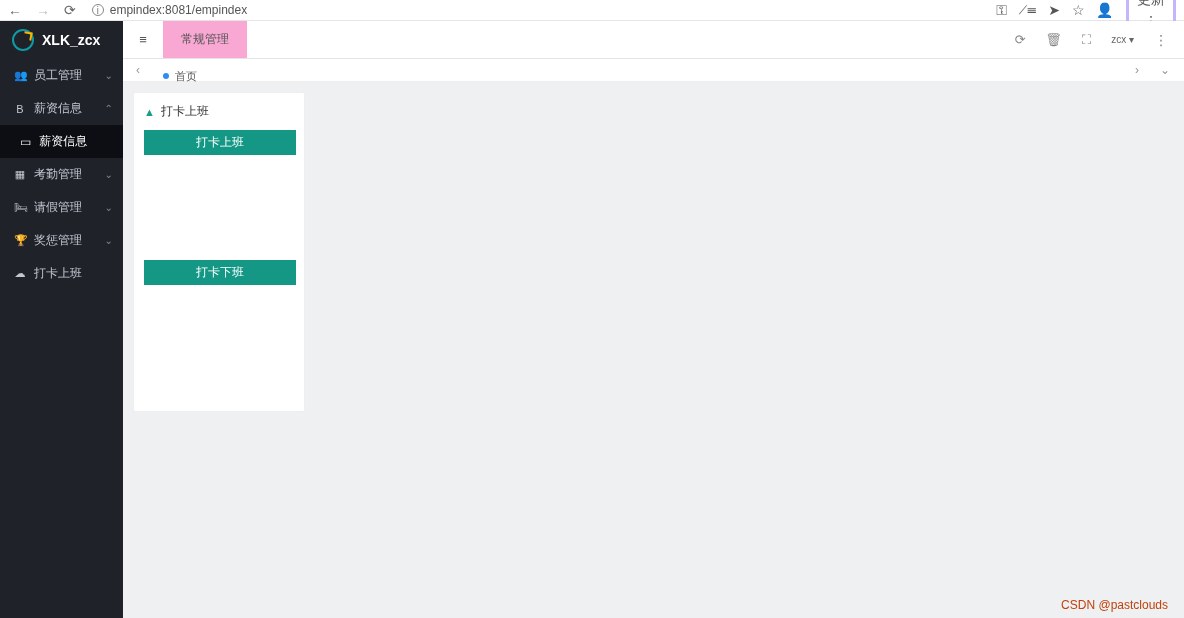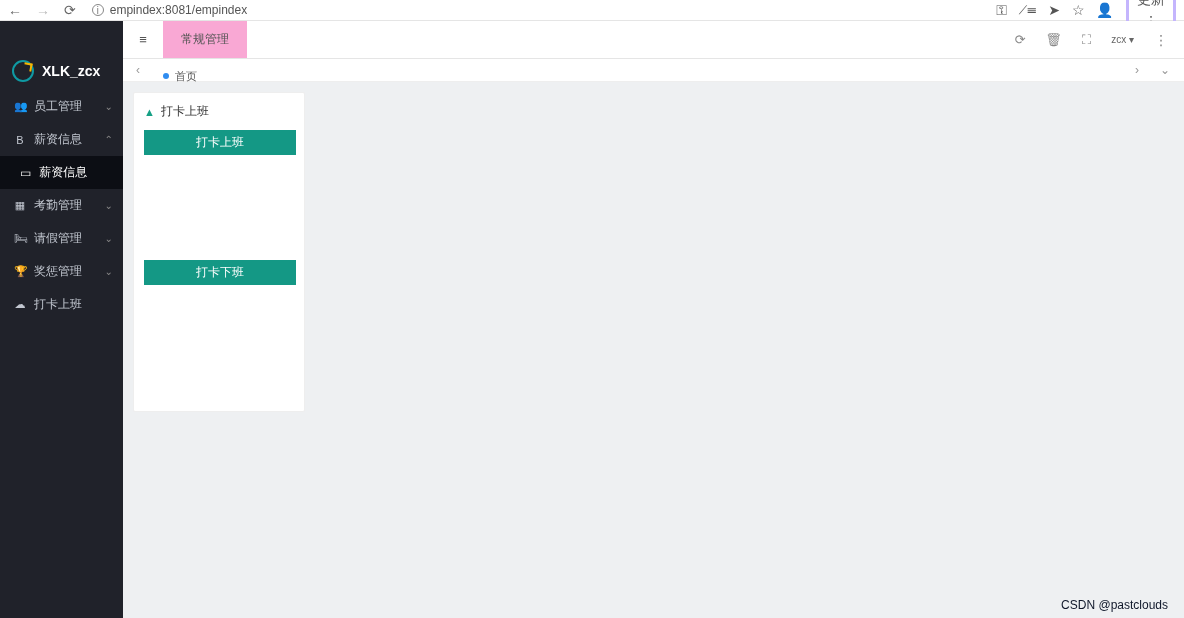--- a/index.html
+++ b/index.html
@@ -14,21 +14,21 @@
 .browser-bar .url .info { color: #888; font-size: 11px; border: 1px solid #888; border-radius: 50%; width: 12px; height: 12px; display: inline-flex; align-items: center; justify-content: center; }
 .browser-bar .right { display: flex; align-items: center; gap: 12px; }
 .browser-bar .right span { color: #555; font-size: 14px; }
 .browser-bar .update-btn { border: 3px solid #c4b5fd; color: #e74c3c; border-radius: 12px; font-size: 11px; padding: 1px 8px; display: inline-flex; gap: 4px; align-items: center; flex-direction: column; }
 
 
 .app { display: flex; height: 597px; }
 
 
 .sidebar { width: 123px; background: #20222a; color: #c2c7d0; display: flex; flex-direction: column; }
-.brand { height: 38px; display: flex; align-items: center; gap: 8px; padding: 0 12px; color: #fff; font-weight: 600; font-size: 14px; margin-top: 31px; }
+.brand { height: 38px; display: flex; align-items: center; gap: 8px; padding: 0 12px; color: #fff; font-weight: 600; font-size: 14px; }
 .brand .logo { width: 22px; height: 22px; position: relative; }
 .brand .logo .circ { width: 22px; height: 22px; border-radius: 50%; border: 2px solid #0f9aa3; position: absolute; }
 .brand .logo .arm { position: absolute; width: 8px; height: 8px; border-top: 2px solid #f7b500; border-right: 2px solid #f7b500; top: 3px; right: 2px; transform: rotate(10deg); }
 .menu { list-style: none; }
 .menu-item { display: flex; align-items: center; gap: 8px; padding: 8px 14px; color: #c2c7d0; cursor: pointer; font-size: 12px; position: relative; }
 .menu-item .icon { width: 12px; text-align: center; font-size: 11px; }
 .menu-item .chev { position: absolute; right: 10px; font-size: 10px; color: #888; }
 .sub-item { display: flex; align-items: center; gap: 8px; padding: 8px 14px 8px 20px; font-size: 12px; cursor: pointer; }
 .sub-item.active { background: #0c0e14; color: #fff; }
 
@@ -50,21 +50,21 @@
 .tab .dot { width: 6px; height: 6px; border-radius: 50%; background: #2f8cf0; }
 .tabsrow .right-arrows { display: flex; gap: 6px; padding-right: 4px; }
 
 .content { flex: 1; padding: 10px 10px; position: relative; }
 .card { width: 172px; background: #fff; border: 1px solid #eee; border-radius: 2px; padding: 10px; height: 320px; }
 .card-title { display: flex; align-items: center; gap: 6px; font-size: 12px; color: #333; margin-bottom: 10px; }
 .card-title .warn { color: #16a085; font-size: 11px; }
 .punch-btn { width: 152px; height: 25px; background: #149885; color: #fff; display: flex; align-items: center; justify-content: center; font-size: 12px; cursor: pointer; border: none; }
 .punch-wrap { height: 130px; }
 
-.watermark { position: absolute; right: 16px; bottom: 6px; font-size: 12px; color: #0f172a; margin-top: 26px; }
+.watermark { position: absolute; right: 16px; bottom: 6px; font-size: 12px; color: #c2410c; margin-top: 26px; }
 </style>
 </head>
 <body>
 
 <div class="browser-bar">
   <div class="nav">
     <span>←</span>
     <span class="disabled">→</span>
     <span>⟳</span>
   </div>

